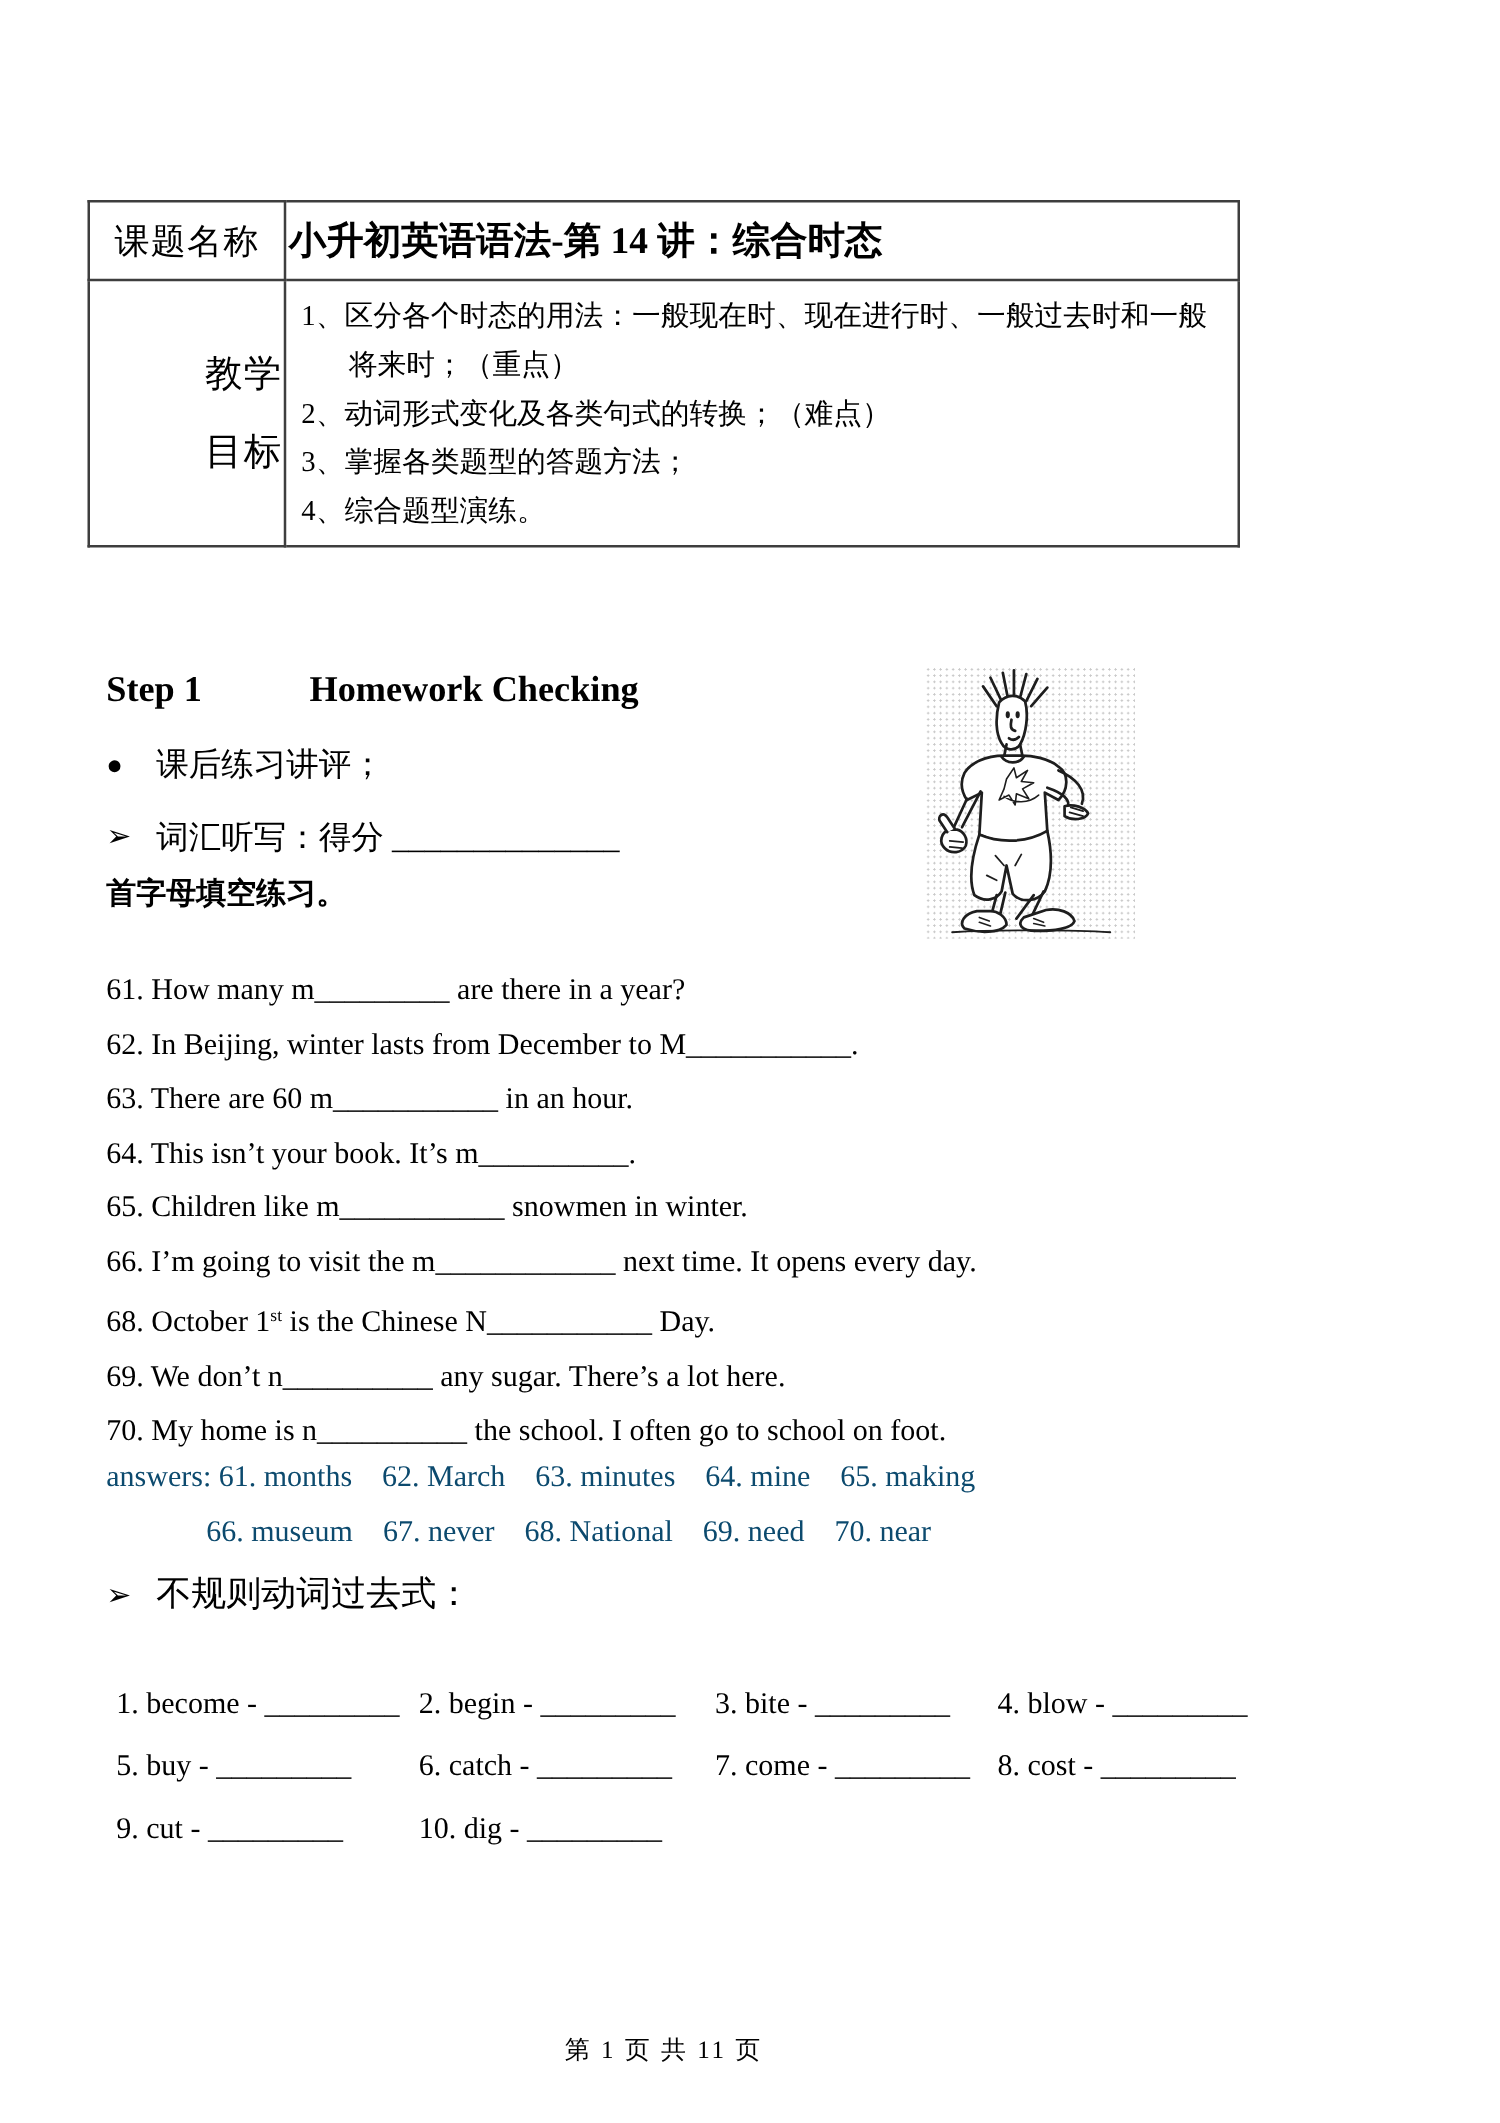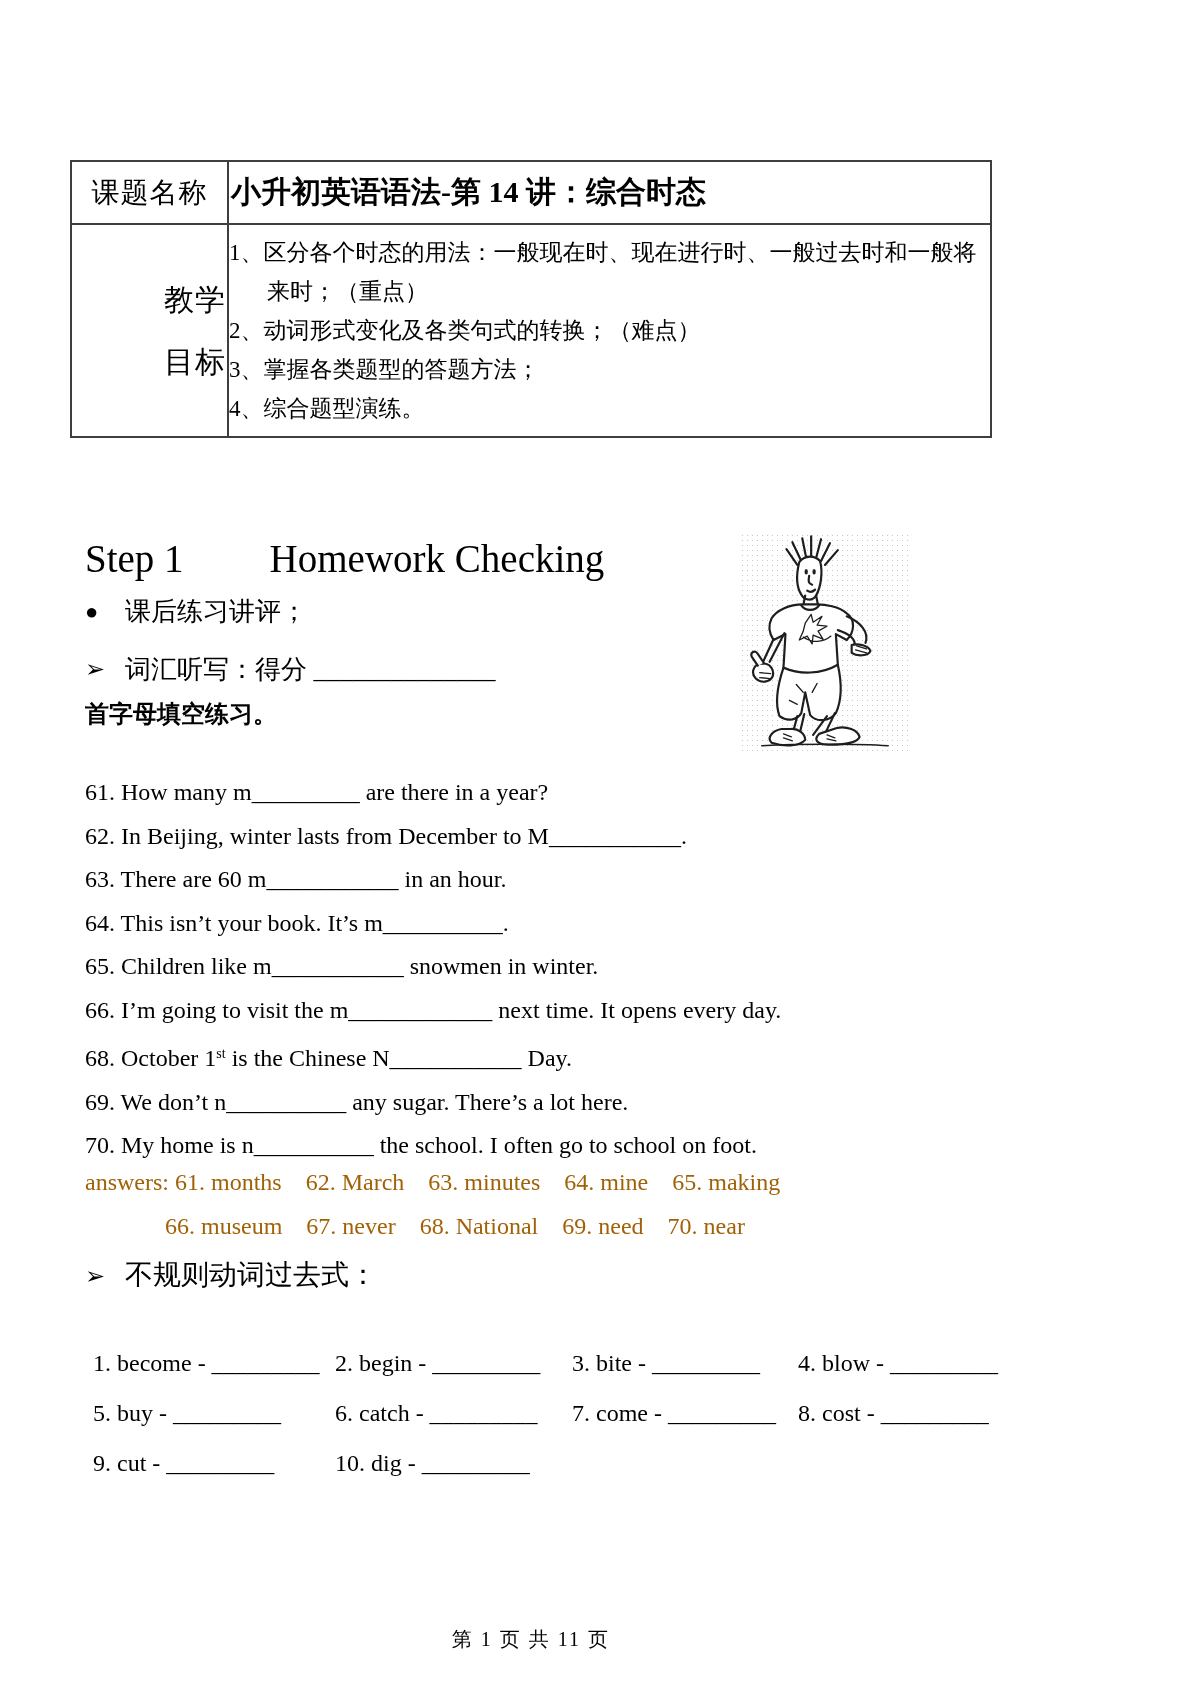--- a/index.html
+++ b/index.html
@@ -14,45 +14,45 @@
   table.doc-table{
     position:absolute;left:70px;top:160px;width:922px;
     border-collapse:collapse;table-layout:fixed;
   }
   table.doc-table td{border:2px solid #3e3e3e;vertical-align:middle;}
   td.label-cell{width:153px;text-align:center;font-size:28px;letter-spacing:1px;}
   td.title-cell{font-size:30px;font-weight:bold;padding:10px 10px 10px 2px;height:40px;}
   td.obj-label-cell{text-align:right;font-size:30px;}
   td.obj-label-cell .lbl-line{display:block;line-height:1.2;}
   td.obj-label-cell .lbl-gap{display:block;height:26px;}
-  td.obj-cell{padding:8px 10px 8px 0;}
+  td.obj-cell{padding:8px 10px 8px 12px;}
   .obj-item{
     font-size:23px;line-height:39px;
     padding-left:38px;text-indent:-38px;
   }
 
   
-  .step-heading{left:85px;top:536px;font-size:39px;font-weight:normal;}
+  .step-heading{left:85px;top:536px;font-size:29px;font-weight:bold;}
   .step-heading .gap{display:inline-block;width:86px;}
 
   
   .bullet-line{left:85px;font-size:26px;}
   .bullet-line .marker{display:inline-block;width:40px;font-size:22px;vertical-align:1px;}
   .bullet-line .marker.arrow{font-size:24px;}
 
   .fill-heading{left:85px;top:698px;font-family:"Liberation Sans","DejaVu Sans",sans-serif;
     font-weight:bold;font-size:24px;}
 
   
   .ex-items{left:85px;top:730px;width:880px;margin-top:41px;}
   .ex-item{font-size:24px;line-height:43.5px;white-space:nowrap;}
   .sup{font-size:14px;vertical-align:8px;}
 
   
-  .answers{color:#a16207;font-size:24px;white-space:pre-wrap;}
+  .answers{color:#0c4a6e;font-size:24px;white-space:pre-wrap;}
   .answers-1{left:85px;top:1169px;}
   .answers-2{left:165px;top:1213px;}
 
   
   .irr-heading{left:85px;top:1256px;font-size:28px;}
   .irr-heading .marker{display:inline-block;width:40px;font-size:24px;}
   .verb-rows{left:93px;top:1314px;width:1020px;}
   .verb-row{display:flex;height:50px;align-items:center;font-size:24px;}
   .verb-cell{white-space:nowrap;margin-top:48px;}
   .verb-row .c1{width:242px;}

